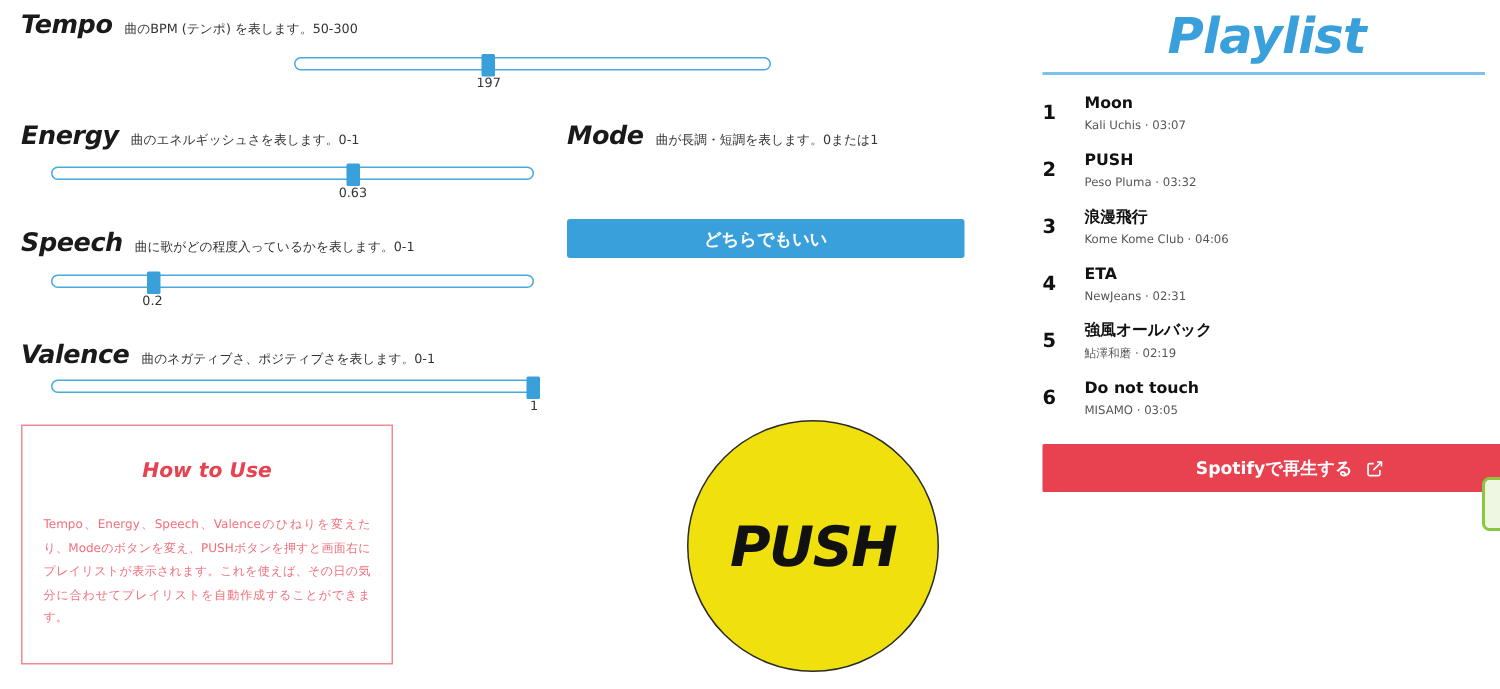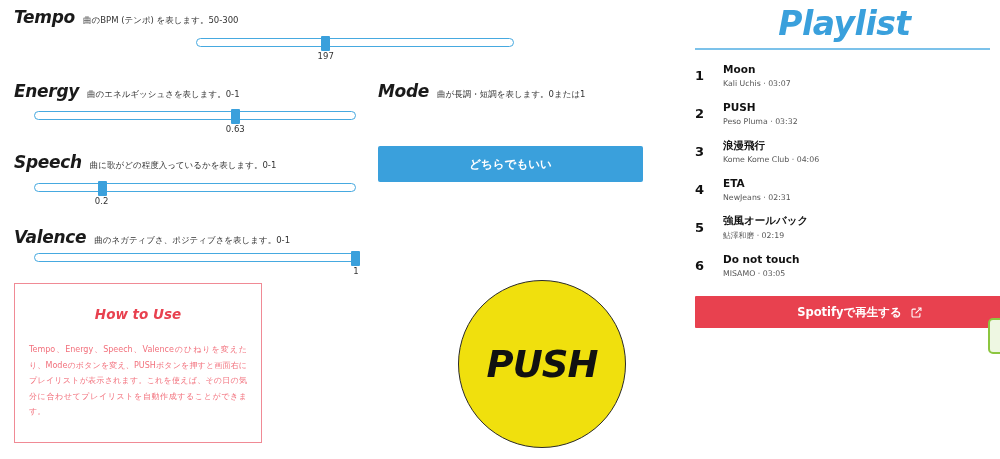--- a/index.html
+++ b/index.html
@@ -58,21 +58,21 @@
   
   #mode-head { position: absolute; left: 378px; top: 81px; }
   .mode-row { position: absolute; left: 378px; top: 110px; width: 265px; display: flex; gap: 9px; }
   .mode-btn {
     flex: 1; height: 28px; line-height: 26px; text-align: center;
     border: 1.3px solid #46a9e0; background: #fff; color: #3f9fdc;
     font-size: 11.5px; font-weight: bold; border-radius: 2px;
     font-family: "DejaVu Sans", sans-serif; cursor: pointer;
   }
   #mode-any {
-    position: absolute; left: 378px; top: 146px; width: 265px; height: 36px;
+    position: absolute; left: 378px; top: 146px; width: 265px; height: 26px;
     line-height: 26px; text-align: center; background: #3aa0dc; color: #fff;
     font-size: 11.5px; font-weight: bold; border: none; border-radius: 2px;
     font-family: "DejaVu Sans", sans-serif; cursor: pointer;
   }
 
   
   #howto {
     position: absolute; left: 14px; top: 283px; width: 248px; height: 160px;
     border: 1px solid #f08a95; background: #fff; padding: 22px 14px 0 14px;
   }

